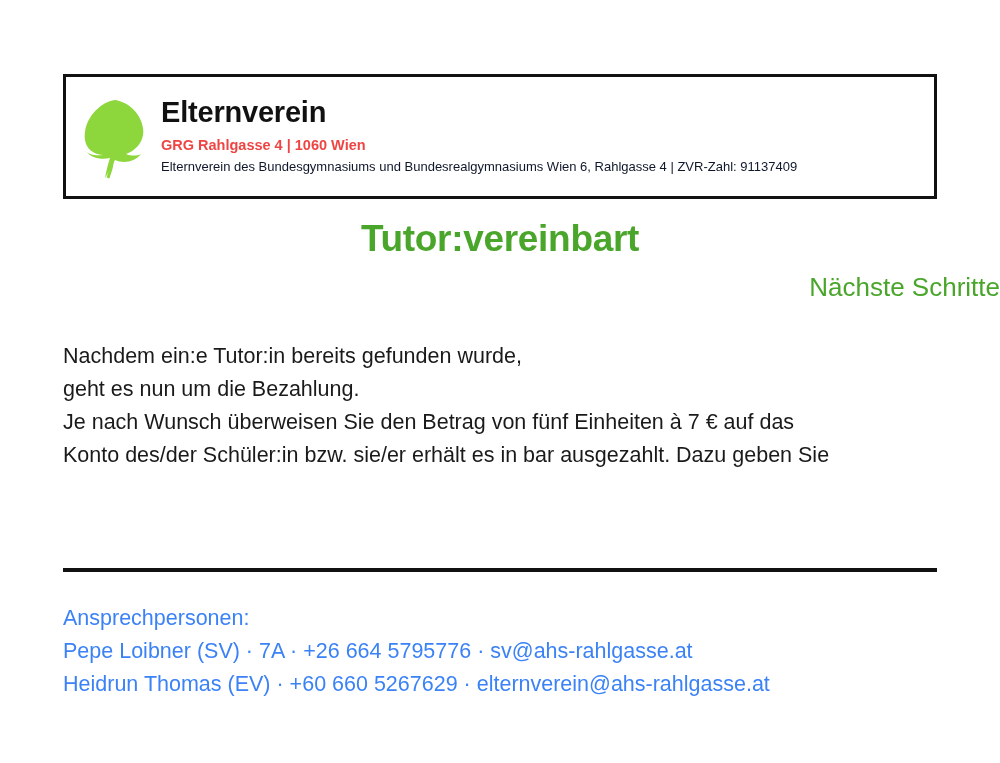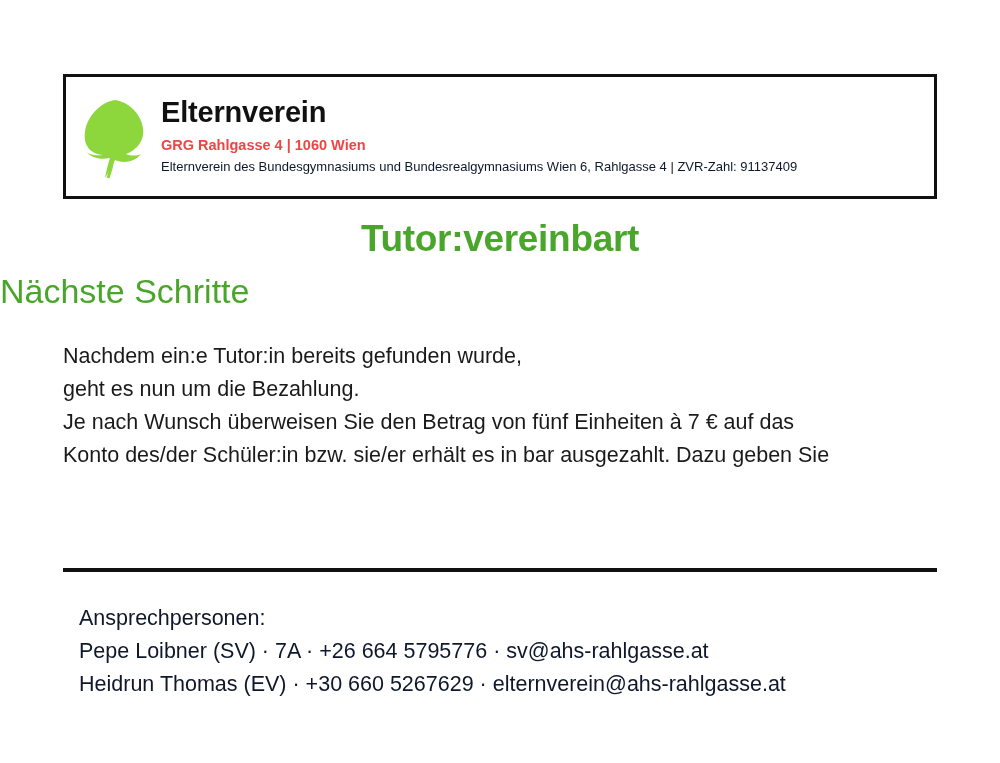--- a/index.html
+++ b/index.html
@@ -84,22 +84,22 @@
     font-weight: bold;
     color: #4aa62b;
     letter-spacing: -0.3px;
   }
 
   .doc-subtitle {
     position: absolute;
     top: 272px;
     left: 0;
     width: 1000px;
-    text-align: left;
-    font-size: 34px;
+    text-align: right;
+    font-size: 26px;
     color: #4aa62b;
   }
 
   
   .body-text {
     position: absolute;
     left: 63px;
     top: 340px;
     width: 880px;
     font-size: 21.5px;
@@ -121,22 +121,21 @@
   }
 
   
   .contacts {
     position: absolute;
     left: 63px;
     top: 602px;
     width: 880px;
     font-size: 21.5px;
     line-height: 33px;
-    color: #0f172a;
-    margin-left: 16px;
+    color: #3b82f6;
   }
   .contacts p {
     margin: 0;
   }
 </style>
 </head>
 <body>
 
 <div class="page">
 
@@ -162,16 +161,16 @@
     <p>geht es nun um die Bezahlung.</p>
     <p>Je nach Wunsch überweisen Sie den Betrag von fünf Einheiten à 7 € auf das</p>
     <p>Konto des/der Schüler:in bzw. sie/er erhält es in bar ausgezahlt. Dazu geben Sie</p>
   </div>
 
   <div class="divider"></div>
 
   <div class="contacts">
     <p>Ansprechpersonen:</p>
     <p>Pepe Loibner (SV) · 7A · +26 664 5795776 · sv@ahs-rahlgasse.at</p>
-    <p>Heidrun Thomas (EV) · +30 660 5267629 · elternverein@ahs-rahlgasse.at</p>
+    <p>Heidrun Thomas (EV) · +60 660 5267629 · elternverein@ahs-rahlgasse.at</p>
   </div>
 
 </div>
 
 </body></html>

